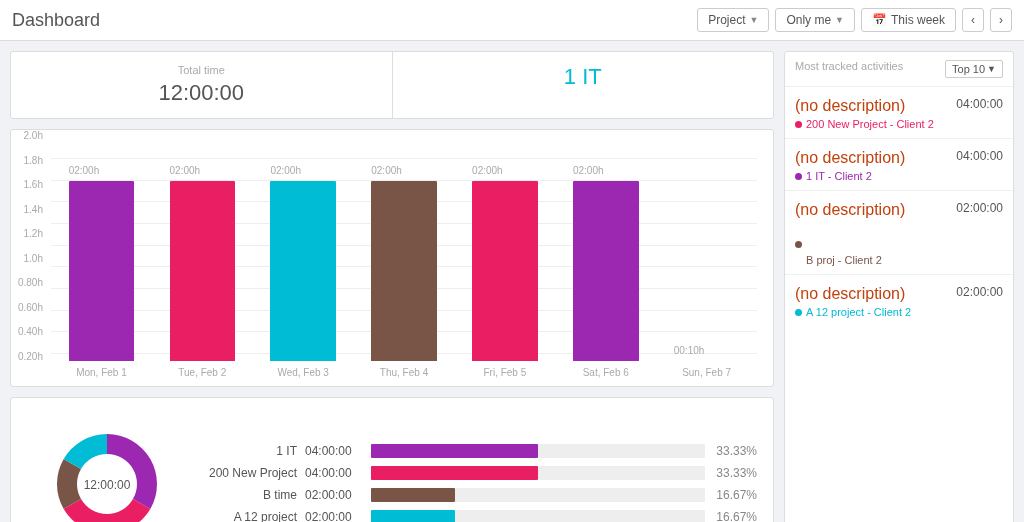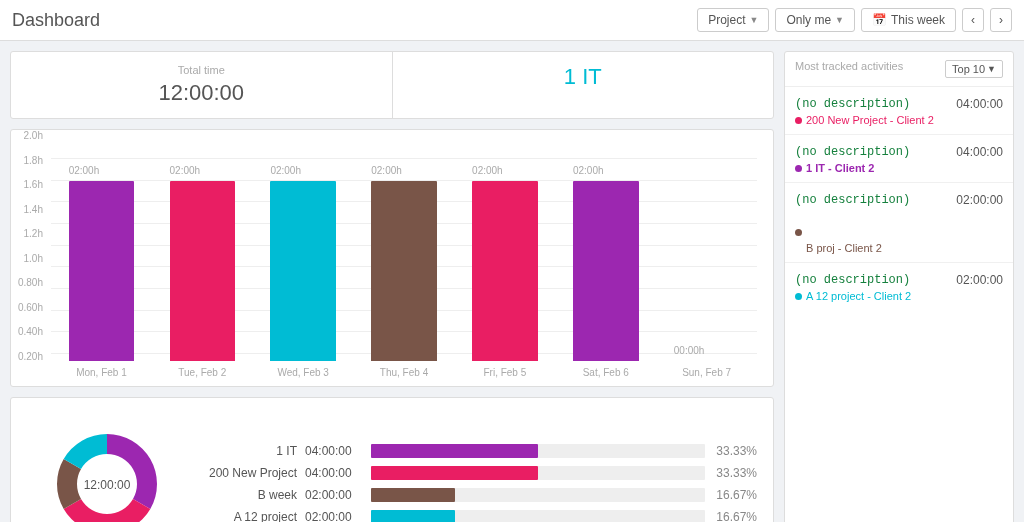--- a/index.html
+++ b/index.html
@@ -86,21 +86,21 @@
       display: flex; align-items: flex-start; justify-content: space-between;
       padding: 8px 10px; border-bottom: 1px solid #eee;
     }
     .right-header-label { font-size: 11px; color: #aaa; }
     .top-n-btn {
       font-size: 11px; color: #555; padding: 2px 6px; border: 1px solid #ccc;
       border-radius: 2px; cursor: pointer; background: #fff; display: flex; align-items: center; gap: 2px;
     }
     .activity-item { padding: 10px 10px 8px; border-bottom: 1px solid #f0f0f0; }
     .activity-item:last-child { border-bottom: none; }
-    .activity-desc { font-size: 12px; color: #15803d; margin-bottom: 3px; font-family: Liberation Mono, monospace; }
+    .activity-desc { font-size: 16px; color: #c2410c; margin-bottom: 3px; }
     .activity-project { font-size: 11px; display: flex; align-items: center; gap: 4px; }
     .proj-dot { width: 7px; height: 7px; border-radius: 50%; display: inline-block; }
     .activity-time { font-size: 12px; color: #555; float: right; }
     .activity-row { display: flex; justify-content: space-between; align-items: flex-start; }
   </style>
 </head>
 <body>
 
 <div class="header">
   <span class="header-title">Dashboard</span>
@@ -193,21 +193,21 @@
               <div class="bar-x-label">Fri, Feb 5</div>
             </div>
             <div class="bar-group">
               <div class="bar" style="height: 180px; background-color: rgb(156, 39, 176); width: 65%;">
                 <span class="bar-label">02:00h</span>
               </div>
               <div class="bar-x-label">Sat, Feb 6</div>
             </div>
             <div class="bar-group">
               <div class="bar" style="height: 0px; background-color: transparent; width: 65%;">
-                <span class="bar-label">00:00h</span>
+                <span class="bar-label">00:10h</span>
               </div>
               <div class="bar-x-label">Sun, Feb 7</div>
             </div>
           </div>
       </div>
     </div>
 
     <div class="bottom-section">
       <div class="donut-wrapper">
         <svg class="donut-svg" viewBox="0 0 140 140" id="donut-svg">
@@ -229,21 +229,21 @@
           </div>
           <div class="proj-row">
             <div class="proj-name">200 New Project</div>
             <div class="proj-time">04:00:00</div>
             <div class="proj-bar-bg">
               <div class="proj-bar-fill" style="width: 50%; background-color: rgb(233, 30, 99);"></div>
             </div>
             <div class="proj-pct">33.33%</div>
           </div>
           <div class="proj-row">
-            <div class="proj-name">B week</div>
+            <div class="proj-name">B time</div>
             <div class="proj-time">02:00:00</div>
             <div class="proj-bar-bg">
               <div class="proj-bar-fill" style="width: 25%; background-color: rgb(121, 85, 72);"></div>
             </div>
             <div class="proj-pct">16.67%</div>
           </div>
           <div class="proj-row">
             <div class="proj-name">A 12 project</div>
             <div class="proj-time">02:00:00</div>
             <div class="proj-bar-bg">
@@ -276,21 +276,21 @@
             </div>
             <div class="activity-time">04:00:00</div>
           </div>
         </div>
         <div class="activity-item">
           <div class="activity-row">
             <div>
               <div class="activity-desc">(no description)</div>
               <div class="activity-project">
                 <span class="proj-dot" style="background-color: rgb(156, 39, 176);"></span>
-                <span style="color: rgb(156, 39, 176); font-weight: bold;">1 IT - Client 2</span>
+                <span style="color: rgb(156, 39, 176);">1 IT - Client 2</span>
               </div>
             </div>
             <div class="activity-time">04:00:00</div>
           </div>
         </div>
         <div class="activity-item">
           <div class="activity-row">
             <div>
               <div class="activity-desc">(no description)</div>
               <div class="activity-project">

